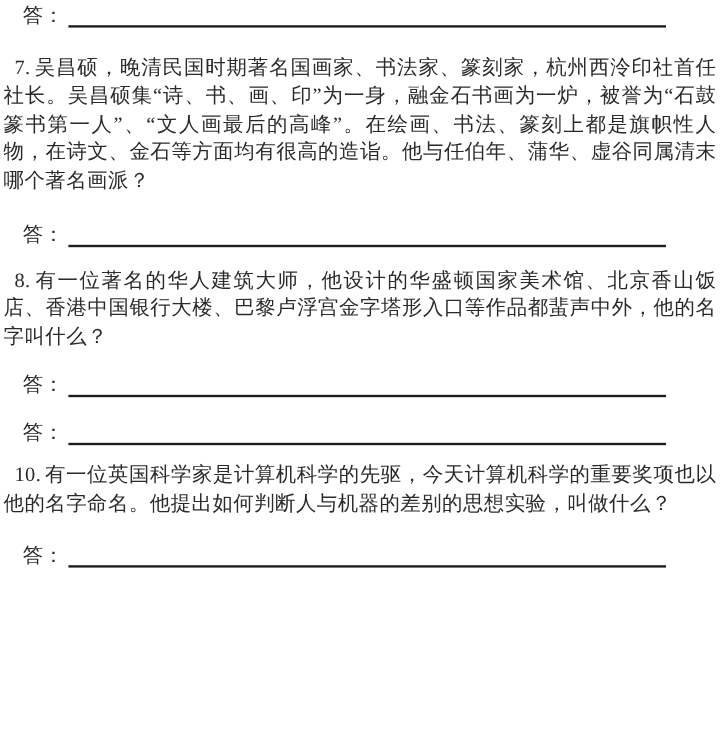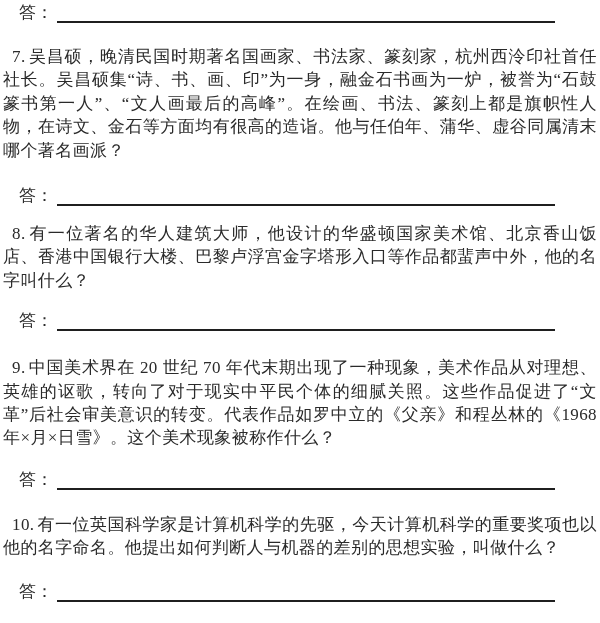--- a/index.html
+++ b/index.html
@@ -45,21 +45,21 @@
     height: 17px;
     margin-left: 4px;
     border-bottom: 2px solid #1f1f1f;
   }
   #q7  { margin-top: 22px; }
   #a2  { margin-top: 23px; }
   #q8  { margin-top: 16px; }
   #a3  { margin-top: 18px; }
   #q9  { margin-top: 25px; }
   #a4  { margin-top: 19px; }
-  #q10 { margin-top: 23px; }
+  #q10 { margin-top: 13px; }
   #a5  { margin-top: 21px; }
 </style>
 </head>
 <body>
 
 <div class="page">
 
   <div class="answer-row" id="a1">
     <span class="answer-label">答：</span>
     <span class="answer-line"></span>
@@ -76,23 +76,20 @@
 
   <p class="question" id="q8">
     <span class="q-num">8.</span><span class="q-text">有一位著名的华人建筑大师，他设计的华盛顿国家美术馆、北京香山饭店、香港中国银行大楼、巴黎卢浮宫金字塔形入口等作品都蜚声中外，他的名字叫什么？</span>
   </p>
 
   <div class="answer-row" id="a3">
     <span class="answer-label">答：</span>
     <span class="answer-line"></span>
   </div>
 
-  <p class="question" id="q9">
-    <span class="q-num">9.</span><span class="q-text">中国美术界在 20 世纪 70 年代末期出现了一种现象，美术作品从对理想、英雄的讴歌，转向了对于现实中平民个体的细腻关照。这些作品促进了“文革”后社会审美意识的转变。代表作品如罗中立的《父亲》和程丛林的《1968 年×月×日雪》。这个美术现象被称作什么？</span>
-  </p>
 
   <div class="answer-row" id="a4">
     <span class="answer-label">答：</span>
     <span class="answer-line"></span>
   </div>
 
   <p class="question" id="q10">
     <span class="q-num">10.</span><span class="q-text">有一位英国科学家是计算机科学的先驱，今天计算机科学的重要奖项也以他的名字命名。他提出如何判断人与机器的差别的思想实验，叫做什么？</span>
   </p>
 

